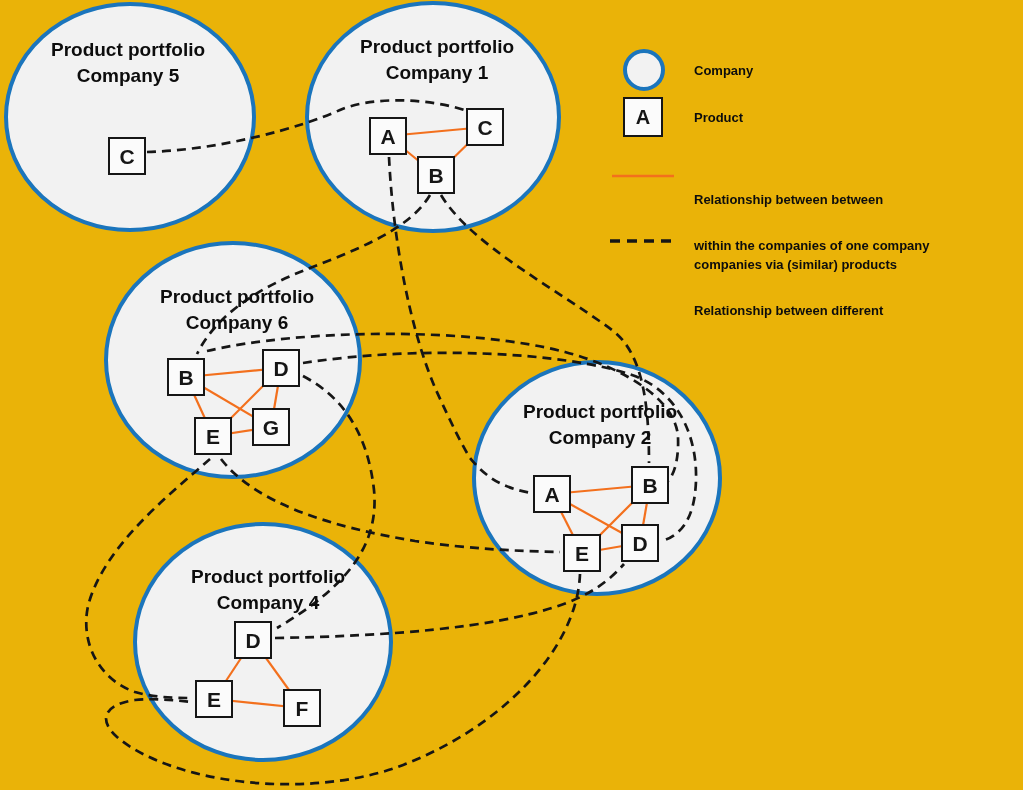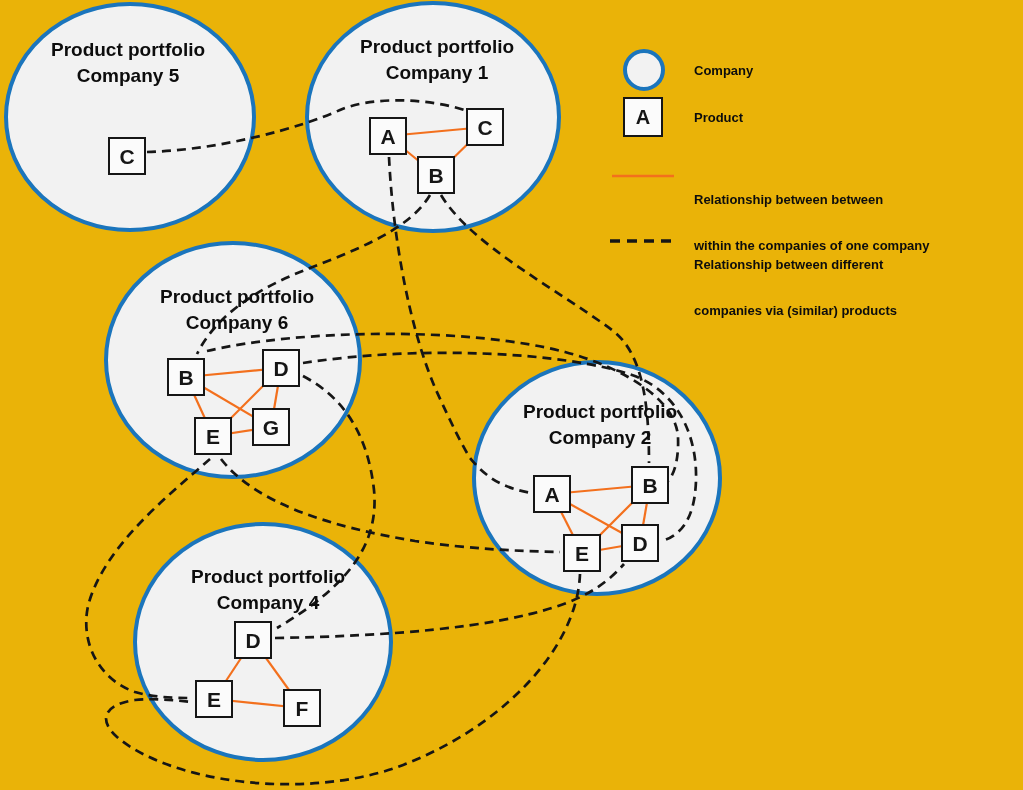--- a/index.html
+++ b/index.html
@@ -121,17 +121,17 @@
   <div class="pbox" style="left:283px;top:689px;">F</div>
 
   <div class="pbox legend-box">A</div>
   <div class="legend-text" style="top:59px;">Company</div>
   <div class="legend-text" style="top:106px;">Product</div>
   <div class="legend-text" style="top:165px;">
     <div>Relationship between between</div>
     <div>within the companies of one company</div>
   </div>
   <div class="legend-text" style="top:230px;">
+    <div>companies via  (similar) products</div>
     <div>Relationship between different</div>
-    <div>companies via  (similar) products</div>
   </div>
 
 </div>
 
 </body></html>

